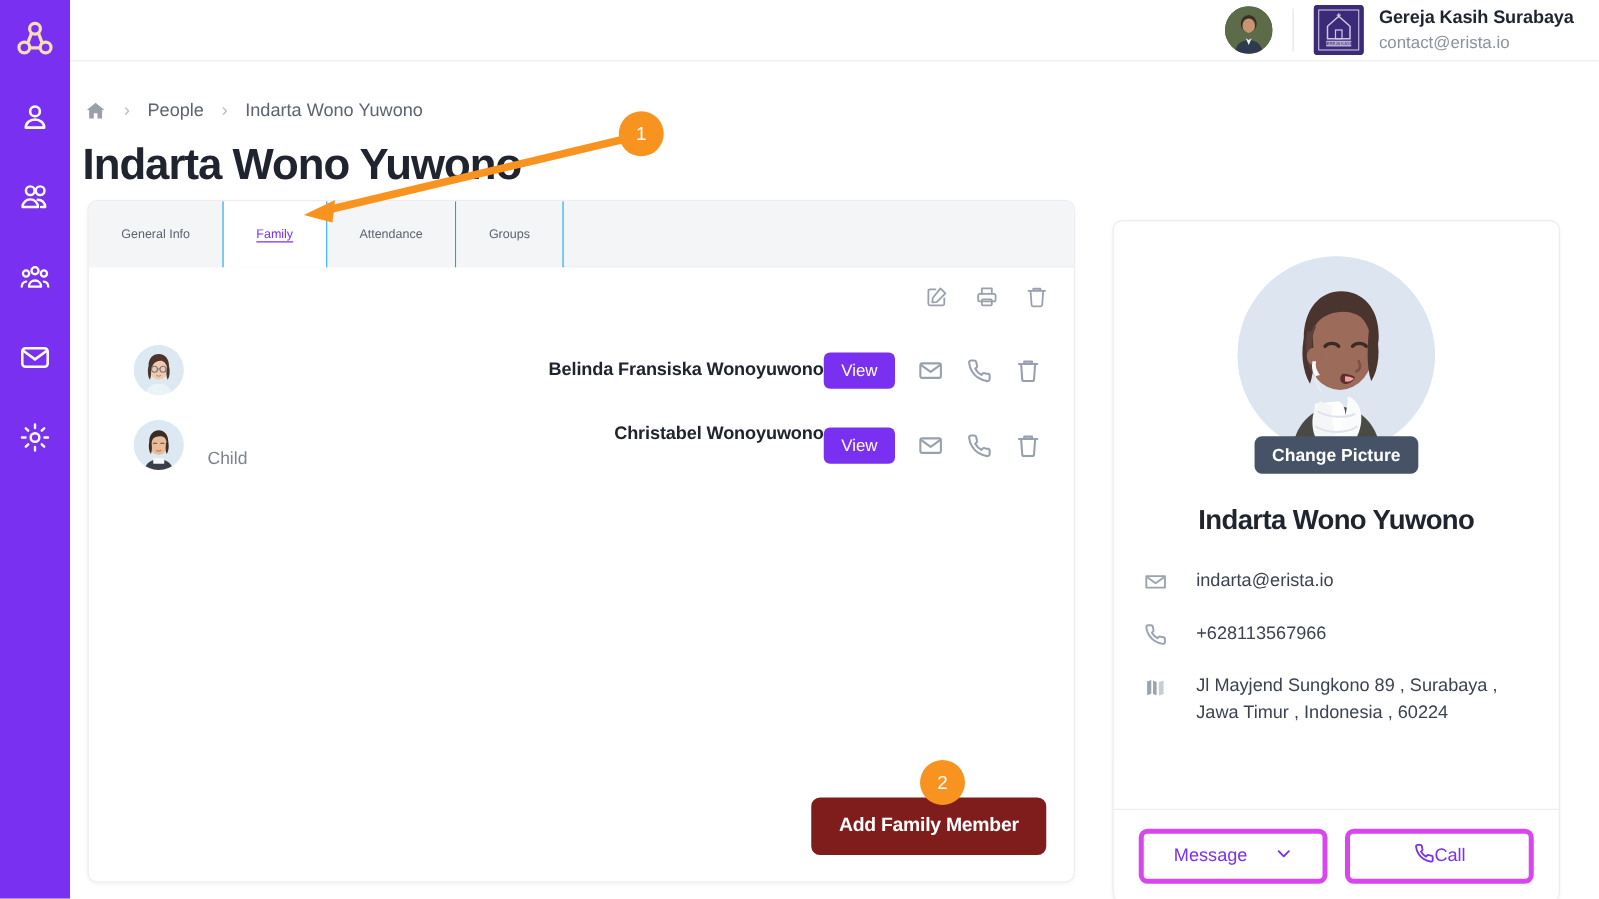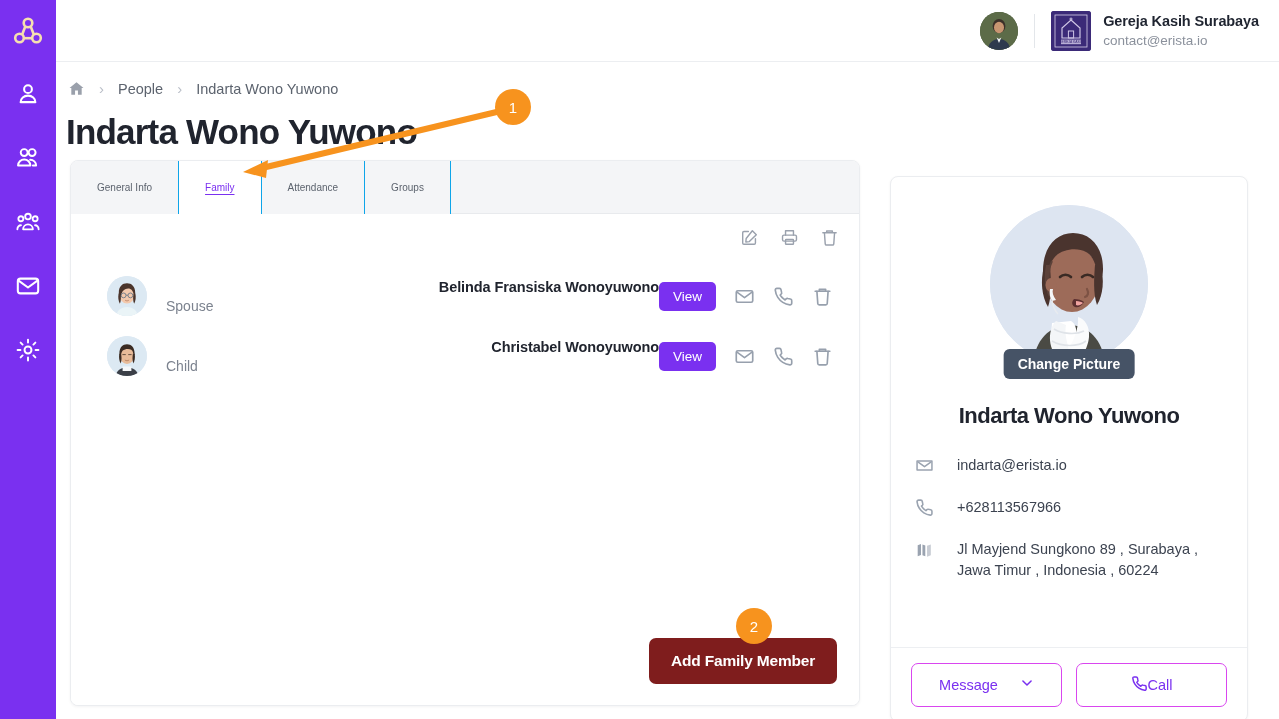--- a/index.html
+++ b/index.html
@@ -21,21 +21,21 @@
   .sidebar-logo { margin-top: 14px; width: 36px; height: 36px; display:flex; align-items:center; justify-content:center; }
   .sidebar-nav { margin-top: 22px; display: flex; flex-direction: column; align-items: center; gap: 20px; width: 100%; }
   .nav-item {
     width: 44px; height: 44px; display: flex; align-items: center; justify-content: center;
     border-radius: 8px; cursor: pointer;
   }
   .nav-item svg { display:block; }
 
   
   .topbar {
-    position: absolute; left: 56px; top: 0; right: 0; height: 62px;
+    position: absolute; left: 56px; top: 0; right: 0; height: 49px;
     background: #fff; border-bottom: 1px solid #eceef1;
     display: flex; align-items: center; justify-content: flex-end;
     padding-right: 20px;
   }
   .user-avatar {
     width: 38px; height: 38px; border-radius: 50%; overflow: hidden;
     background: #4a5a3a; flex: none; position: relative;
   }
   .topbar-divider { width: 1px; height: 34px; background: #e3e6ea; margin: 0 16px; }
   .org-logo {
@@ -144,21 +144,21 @@
   .detail-row { display: flex; align-items: flex-start; margin-bottom: 21px; }
   .detail-icon { width: 22px; flex: none; display:flex; justify-content:center; padding-top: 1px; }
   .detail-text { margin-left: 22px; font-size: 14.5px; color: #3c4350; line-height: 1.45; }
 
   .profile-footer {
     position: absolute; left: 0; right: 0; bottom: 0; height: 74px;
     border-top: 1px solid #edeff2; display: flex; align-items: center;
     gap: 14px; padding: 0 20px;
   }
   .ghost-btn {
-    flex: 1; height: 44px; border: 1px solid #d946ef; border-radius: 7px;
+    flex: 1; height: 44px; border: 4px solid #d946ef; border-radius: 7px;
     background: #fff; color: #7a30f0; font-size: 14.5px; cursor: pointer;
     display: flex; align-items: center; justify-content: center; 
     font-family: "Liberation Sans", sans-serif;
   }
   .ghost-btn .chev { margin-left: 22px; }
 
   
   .anno-svg { position: absolute; left: 0; top: 0; width: 1279px; height: 719px; pointer-events: none; }
   .marker {
     position: absolute; width: 36px; height: 36px; border-radius: 50%;
@@ -334,21 +334,20 @@
               <g fill="none" stroke="#6d7a8a" stroke-width="0.9">
                 <circle cx="16.6" cy="19.4" r="2.4"></circle>
                 <circle cx="23.4" cy="19.4" r="2.4"></circle>
                 <path d="M19 19.2h2"></path>
               </g>
               <path d="M18.4 24.4c1 .7 2.2.7 3.2 0" stroke="#c08a6e" stroke-width="0.9" fill="none" stroke-linecap="round"></path>
             </svg>
           </div>
           <div class="member-info">
             <div class="member-name">Belinda Fransiska Wonoyuwono</div>
-            <div class="member-role">Spouse</div>
           </div>
           <div class="member-actions">
             <button class="view-btn">View</button>
             <span class="row-icon">
               <svg width="21" height="21" viewBox="0 0 24 24" fill="none" stroke="#97a0ad" stroke-width="1.9" stroke-linecap="round" stroke-linejoin="round">
                 <rect x="2.6" y="5.4" width="18.8" height="13.2" rx="1.8"></rect>
                 <path d="M3.4 7 12 13.2 20.6 7"></path>
               </svg>
             </span>
             <span class="row-icon">

